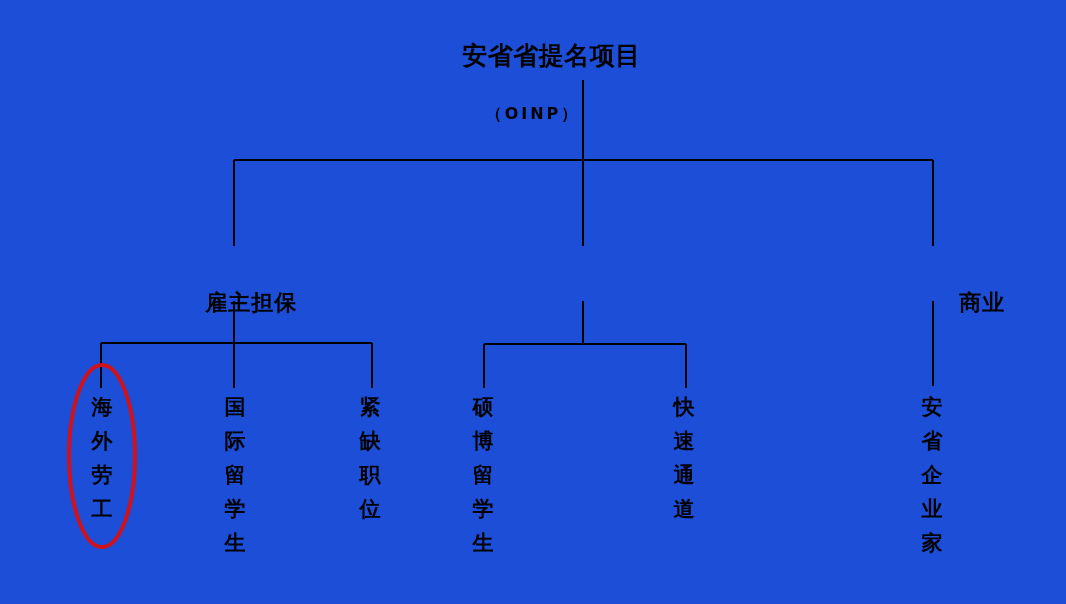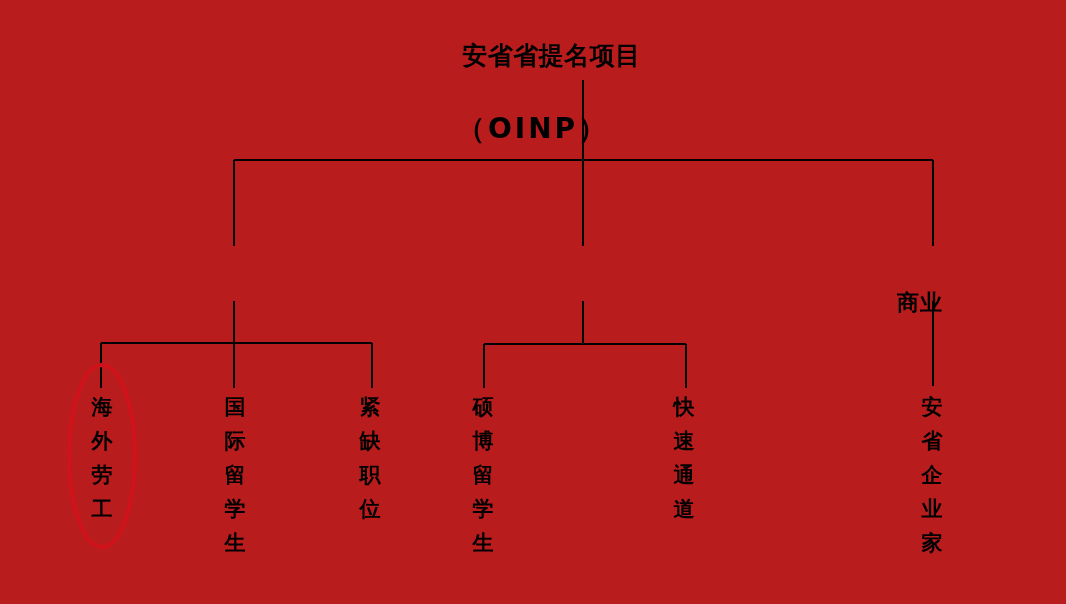--- a/index.html
+++ b/index.html
@@ -37,32 +37,32 @@
   .root-title {
     left: 0;
     top: 12px;
     width: 1066px;
     font-size: 25px;
     letter-spacing: 0.5px;
   }
   .root-title .sub {
     display: block;
     letter-spacing: 3px;
-    font-size: 28px;
-    margin-top: 14px;
+    font-size: 16px;
+    margin-top: 6px;
   }
   .level2 {
     font-size: 22px;
     top: 264px;
     width: 200px;
     letter-spacing: 1px;
   }
   .level2.l2-a { left: 134px; }
   .level2.l2-b { left: 486px; }
-  .level2.l2-c { left: 807px; font-family: Liberation Serif, serif; }
+  .level2.l2-c { left: 865px; }
 
   .leaf {
     font-size: 21px;
     top: 390px;
     width: 60px;
     line-height: 1.62;
     letter-spacing: 0px;
   }
   .leaf span {
     display: block;
@@ -83,21 +83,21 @@
     color: #e2e2e2;
     letter-spacing: 1px;
     white-space: nowrap;
     font-weight: normal;
     user-select: none;
   }
 </style>
 </head>
 <body>
 
-<div id="canvas" style="background: #b91c1c;">
+<div id="canvas" style="background: #1d4ed8;">
 
   <svg id="diagram-lines" viewBox="0 0 1066 604" xmlns="http://www.w3.org/2000/svg">
     <g stroke="#000000" stroke-width="2.6" fill="none" shape-rendering="crispEdges">
 
       <line x1="583" y1="80" x2="583" y2="160" stroke="#000000"></line>
 
       <line x1="234" y1="160" x2="933" y2="160" stroke="#000000"></line>
 
       <line x1="234" y1="160" x2="234" y2="246" stroke="#000000"></line>
       <line x1="583" y1="160" x2="583" y2="246" stroke="#000000"></line>
@@ -118,20 +118,23 @@
     </g>
 
     <ellipse cx="102" cy="456" rx="33" ry="91" fill="none" stroke="#d0121a" stroke-width="4"></ellipse>
   </svg>
 
   <div class="node root-title">
     <span>安省省提名项目</span>
     <span class="sub">（OINP）</span>
   </div>
 
+  <div class="node level2 l2-a">
+    <span>雇主担保</span>
+  </div>
   <div class="node level2 l2-c">
     <span>商业</span>
   </div>
 
   <div class="node leaf lf-1"><span>海</span><span>外</span><span>劳</span><span>工</span></div>
   <div class="node leaf lf-2"><span>国</span><span>际</span><span>留</span><span>学</span><span>生</span></div>
   <div class="node leaf lf-3"><span>紧</span><span>缺</span><span>职</span><span>位</span></div>
   <div class="node leaf lf-4"><span>硕</span><span>博</span><span>留</span><span>学</span><span>生</span></div>
   <div class="node leaf lf-5"><span>快</span><span>速</span><span>通</span><span>道</span></div>
   <div class="node leaf lf-6"><span>安</span><span>省</span><span>企</span><span>业</span><span>家</span></div>

